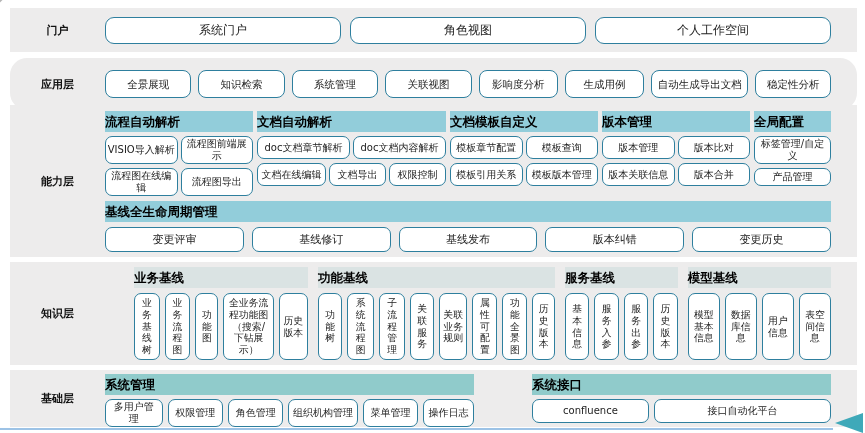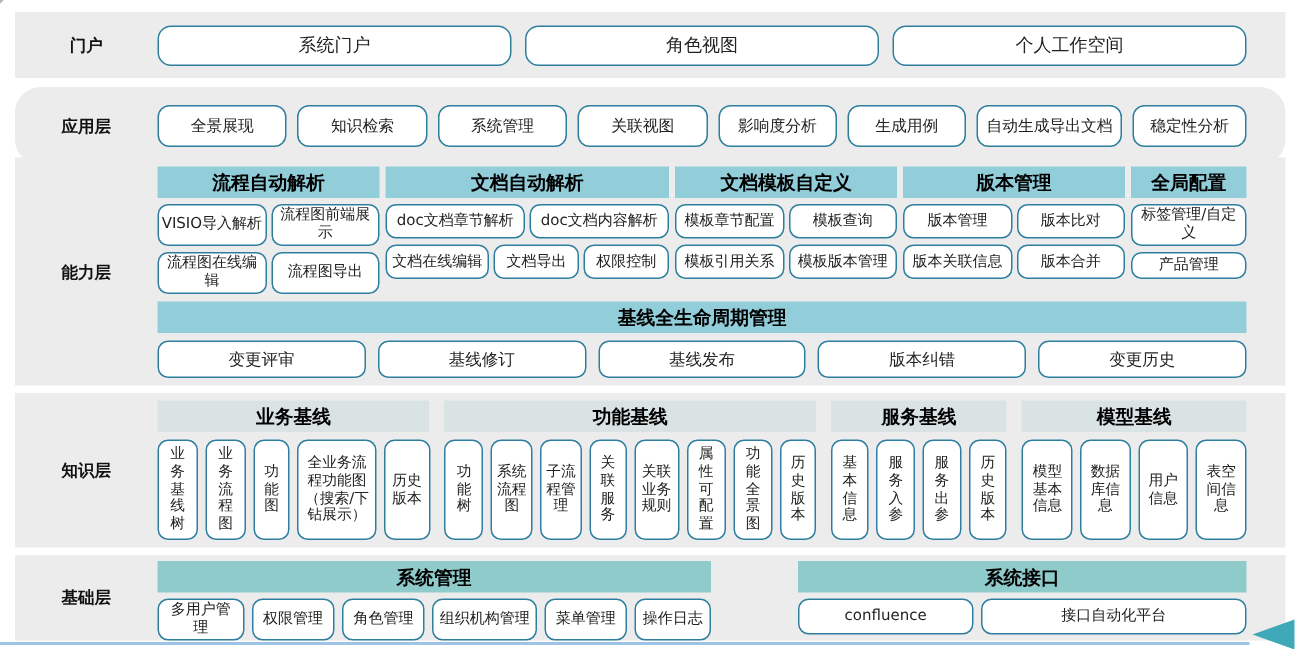--- a/index.html
+++ b/index.html
@@ -20,34 +20,34 @@
   
   .band-app{top:58px;height:52px;border-radius:17px;}
   .band-app .content{align-items:center;gap:7px;}
   .band-app .btn{flex:1;height:28px;font-size:10.5px;border-radius:8px;}
   
   .band-cap{top:105px;height:152px;}
   .band-cap .content{flex-direction:column;padding:6px 0 5px;}
   .cap-groups{display:flex;gap:4px;flex:1;min-height:0;}
   .cap-group{display:flex;flex-direction:column;gap:4px;min-width:0;}
   .g148{flex:148 1 0;} .g189{flex:189 1 0;} .g77{flex:77 1 0;}
-  .group-header{background:#92cdda;font-weight:bold;font-size:12.5px;text-align:center;
+  .group-header{background:#92cdda;font-weight:bold;font-size:12.5px;
                 flex:0 0 21px;height:21px;line-height:21px;color:#000;}
   .group-header.pale{background:#dae3e3;}
   .group-header.teal{background:#90cbcb;}
   .cap-rows{display:flex;flex-direction:column;gap:4px;flex:1;}
   .cap-row{display:flex;gap:3px;flex:1;}
   .cap-row .btn{flex:1;}
   .baseline-header{margin-top:15px;}
   .baseline-row{display:flex;gap:8px;flex:0 0 25px;margin-top:5px;}
   .baseline-row .btn{flex:1;font-size:11px;}
   
   .band-knw{top:262px;height:103px;}
   .band-knw .content{flex-direction:column;padding:5px 0;}
-  .knw-groups{display:flex;gap:10px;flex:1;min-height:0;}
+  .knw-groups{display:flex;gap:10px;flex:1;min-height:0;margin-left:29px;}
   .knw-group{display:flex;flex-direction:column;gap:5px;min-width:0;}
   .k182{flex:182 1 0;} .k248{flex:248 1 0;} .k118{flex:118 1 0;} .k150{flex:150 1 0;}
   .knw-rows{display:flex;gap:5px;flex:1;}
   .knw-row{display:flex;gap:5px;flex:1;}
   .knw-row .btn{flex:1;font-size:9.8px;}
   
   .band-base{top:370px;height:57px;}
   .band-base .content{flex-direction:column;padding:4px 0;}
   .base-groups{display:flex;flex:1;justify-content:space-between;min-height:0;}
   .base-group{display:flex;flex-direction:column;gap:4px;min-width:0;}

